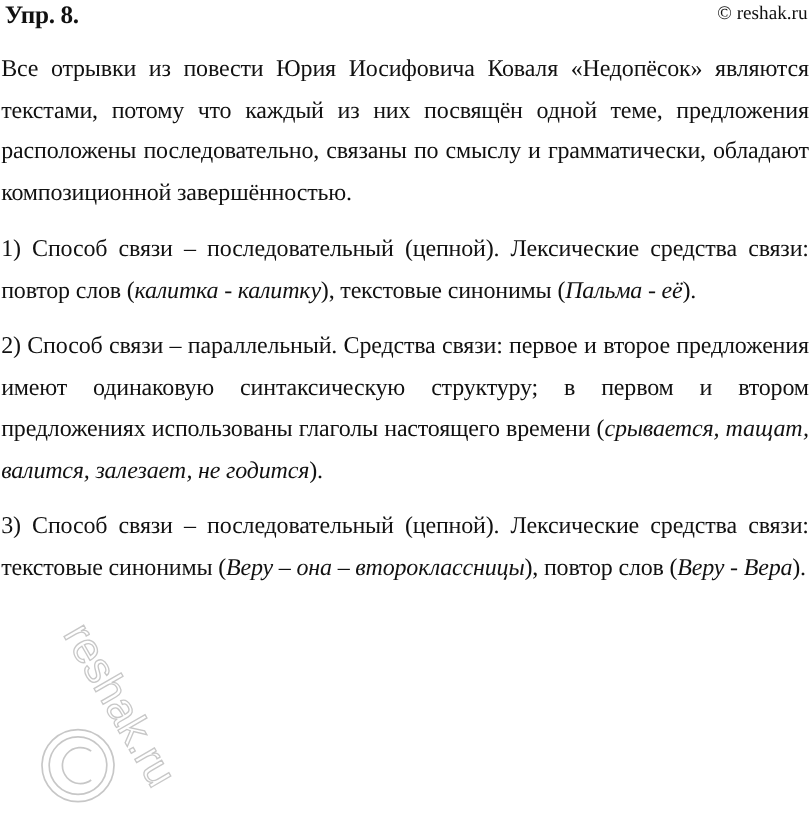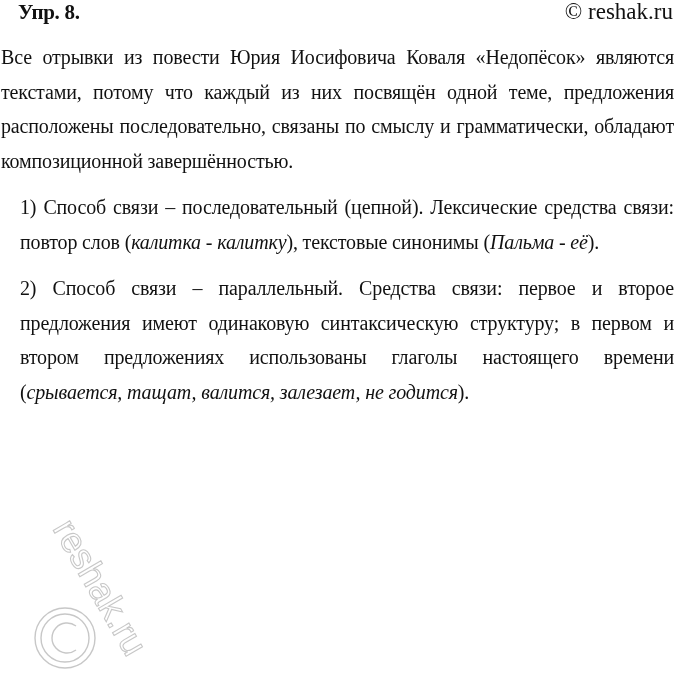--- a/index.html
+++ b/index.html
@@ -17,50 +17,49 @@
     }
     .header {
       position: absolute;
       top: 0;
       left: 0;
       width: 676px;
       height: 30px;
     }
     .ex-title {
       position: absolute;
-      left: 18px;
+      left: 4px;
       top: 0px;
       font-size: 21px;
       font-weight: bold;
       line-height: 24px;
       letter-spacing: -0.3px;
     }
     .copyright {
       position: absolute;
       right: 3px;
       top: 0px;
-      font-size: 23px;
+      font-size: 16px;
       line-height: 24px;
     }
     .content {
       position: absolute;
       left: 1px;
       top: 40px;
       width: 673px;
     }
     .para {
       font-size: 20px;
       line-height: 34.5px;
       text-align: justify;
       margin: 0;
       letter-spacing: -0.15px;
     }
     .para + .para {
       margin-top: 12px;
-      margin-left: 19px;
     }
     .para i {
       font-style: italic;
     }
     .watermark {
       position: absolute;
       left: 20px;
       top: 520px;
       width: 140px;
       height: 150px;
@@ -76,20 +75,21 @@
   <div class="copyright">© reshak.ru</div>
 </div>
 
 <div class="content">
   <p class="para">Все отрывки из повести Юрия Иосифовича Коваля «Недопёсок» являются текстами, потому что каждый из них посвящён одной теме, предложения расположены последовательно, связаны по смыслу и грамматически, обладают композиционной завершённостью.</p>
 
   <p class="para"><span>1)</span><span> Способ связи – последовательный (цепной). Лексические средства связи: повтор слов (</span><i>калитка - калитку</i><span>), текстовые синонимы (</span><i>Пальма - её</i><span>).</span></p>
 
   <p class="para"><span>2)</span><span> Способ связи – параллельный. Средства связи: первое и второе предложения имеют одинаковую синтаксическую структуру; в первом и втором предложениях использованы глаголы настоящего времени (</span><i>срывается, тащат, валится, залезает, не годится</i><span>).</span></p>
 
+  <p class="para"><span>3)</span><span> Способ связи – последовательный (цепной). Лексические средства связи: текстовые синонимы (</span><i>Веру – она – второклассницы</i><span>), повтор слов (</span><i>Веру - Вера</i><span>).</span></p>
 
 </div>
 
 <svg class="watermark" viewBox="0 0 140 150" xmlns="http://www.w3.org/2000/svg">
   <g fill="none" stroke="#9a9a9a" stroke-width="1.4">
     <circle cx="45" cy="118" r="30"></circle>
     <circle cx="45" cy="118" r="24"></circle>
     <path d="M56 106 A15 15 0 1 0 56 130"></path>
   </g>
   <text x="15" y="62" transform="rotate(60 70 50)" font-family="Liberation Sans, sans-serif" font-size="36" fill="none" stroke="#9a9a9a" stroke-width="1.1">reshak.ru</text>

